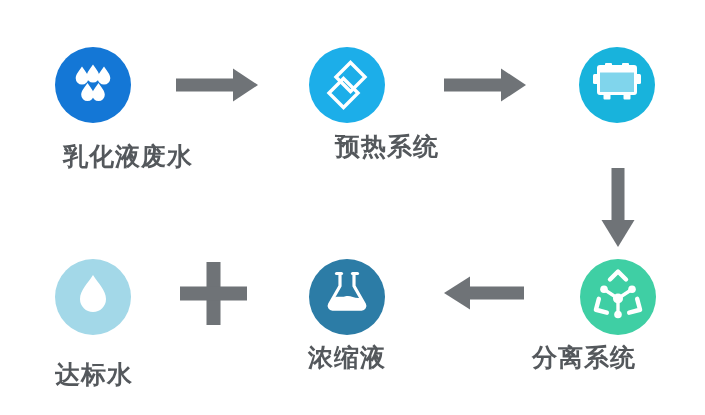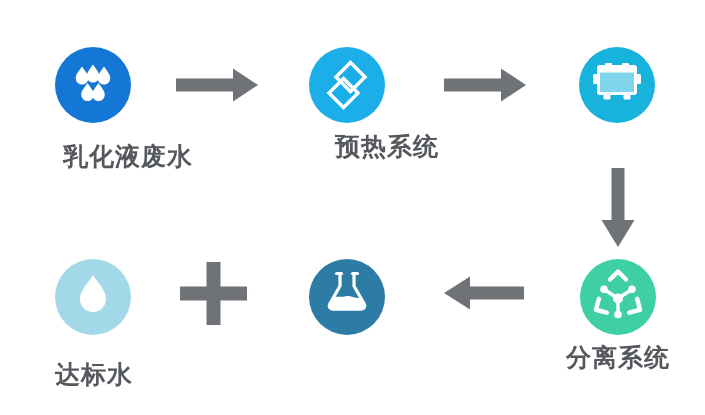--- a/index.html
+++ b/index.html
@@ -113,21 +113,21 @@
         <line x1="38" y1="39.5" x2="38" y2="54"></line>
       </g>
       <g fill="#ffffff">
         <circle cx="38" cy="39.5" r="5"></circle>
         <circle cx="24" cy="30.3" r="3.8"></circle>
         <circle cx="52" cy="30.3" r="3.8"></circle>
         <circle cx="38" cy="55.5" r="3.8"></circle>
       </g>
     </svg>
   </div>
-  <div class="node-label" style="left:618px;top:341px;">分离系统</div>
+  <div class="node-label" style="left:584px;top:341px;">分离系统</div>
 
   <div class="connector" style="left:444px;top:273px;">
     <svg width="80" height="40" viewBox="0 0 80 40">
       <g fill="#6f7377">
         <polygon points="0,20 26,3.5 26,36.5"></polygon>
         <rect x="26" y="13.5" width="54" height="13"></rect>
       </g>
     </svg>
   </div>
 
@@ -135,20 +135,21 @@
     <svg width="76" height="76" viewBox="0 0 76 76">
       <circle cx="38" cy="38" r="38" fill="#2c7ca6"></circle>
       <path d="M24 39.5 C28 36 32 39 36.5 37.3 C41 35.6 45.5 39.8 51.5 38.7 L55.4 45.2 A3.4 3.4 0 0 1 52.5 50.2 H23.5 A3.4 3.4 0 0 1 20.6 45.2 Z" fill="#ffffff"></path>
       <g fill="none" stroke="#ffffff" stroke-width="3.2" stroke-linecap="round" stroke-linejoin="round">
         <path d="M31 14.5 V27 L20.6 45.2 A3.4 3.4 0 0 0 23.5 50.2 H52.5 A3.4 3.4 0 0 0 55.4 45.2 L45 27 V14.5"></path>
         <path d="M27.5 14.5 H32.5"></path>
         <path d="M43.5 14.5 H48.5"></path>
       </g>
     </svg>
   </div>
+  <div class="node-label" style="left:347px;top:341px;">浓缩液</div>
 
   <div class="connector" style="left:180px;top:262px;">
     <svg width="67" height="63" viewBox="0 0 67 63">
       <g fill="#6f7377">
         <rect x="26.5" y="0" width="14" height="63"></rect>
         <rect x="0" y="24.5" width="67" height="14"></rect>
       </g>
     </svg>
   </div>
 

